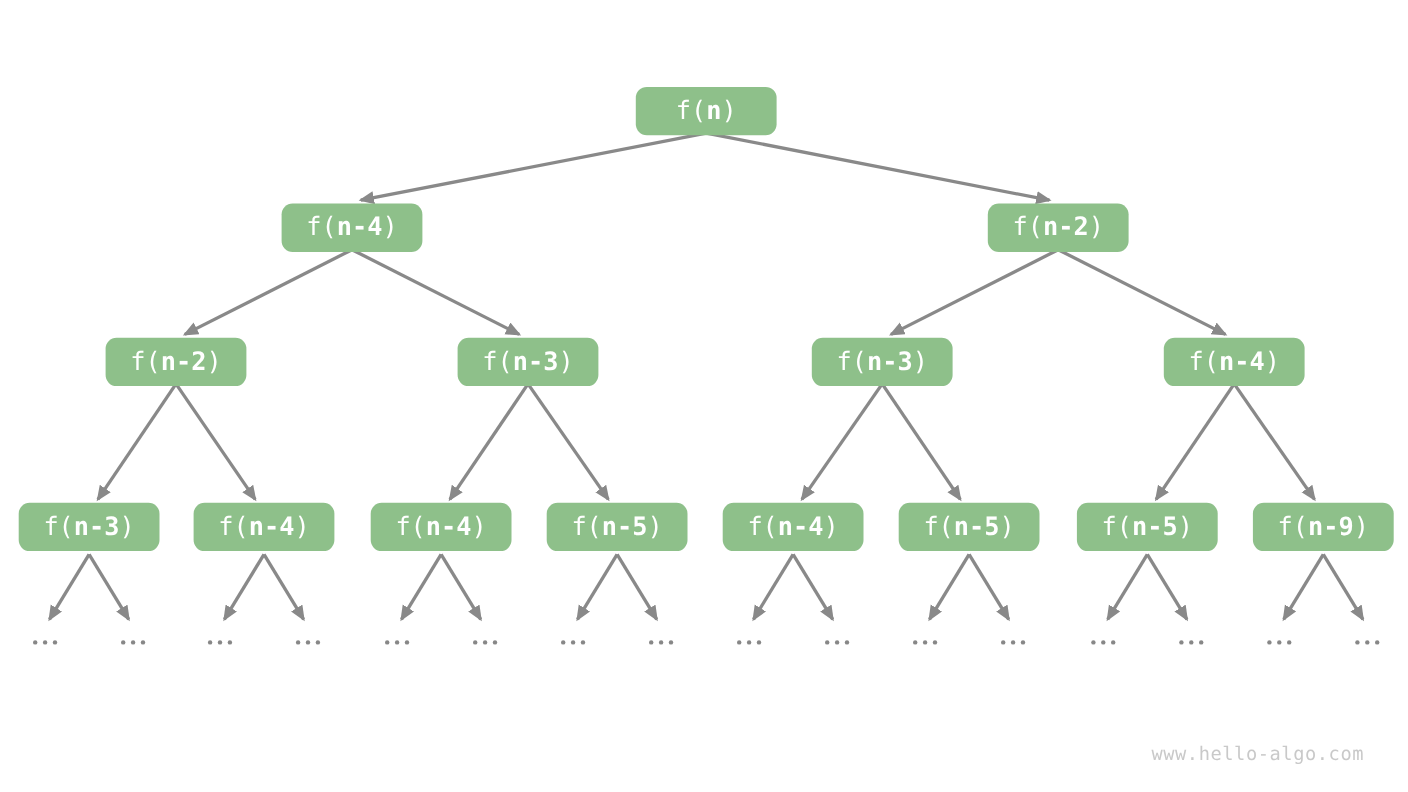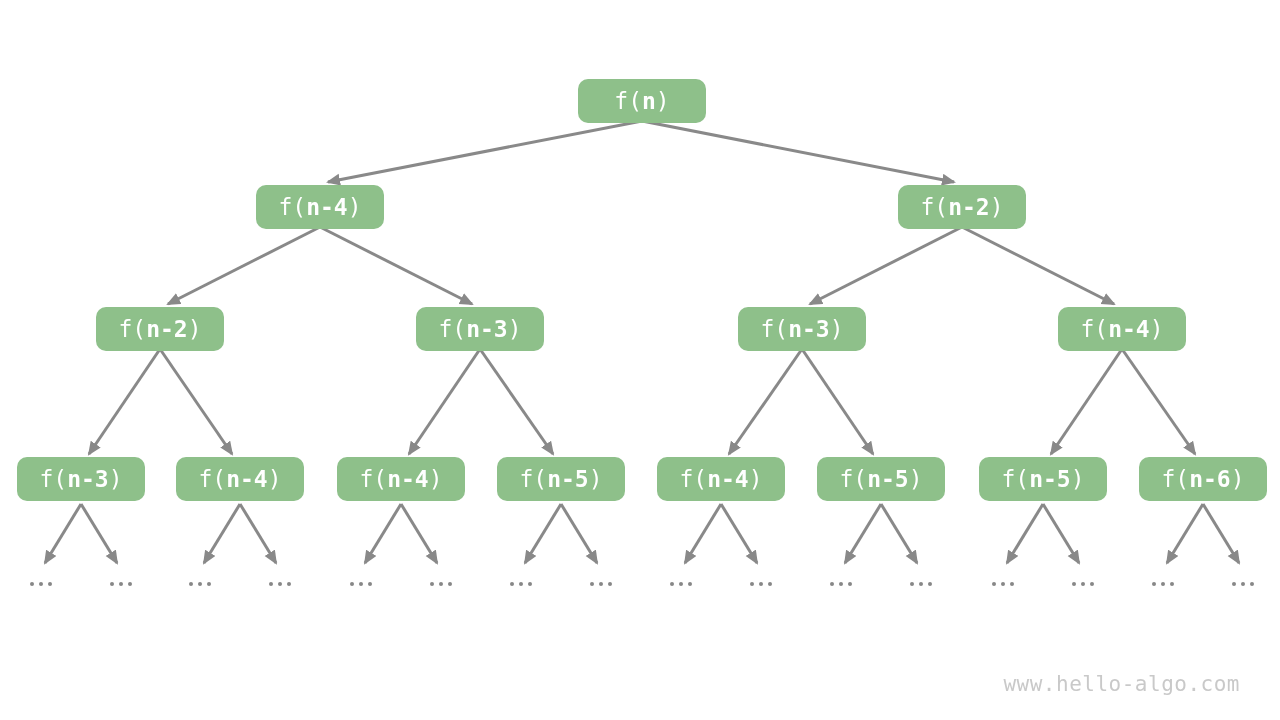--- a/index.html
+++ b/index.html
@@ -46,21 +46,21 @@
   }
   .leaf .dot {
     width: 4px;
     height: 4px;
     border-radius: 50%;
   }
   .watermark {
     position: absolute;
     right: 40px;
     bottom: 24px;
-    font-size: 21px;
+    font-size: 17px;
     letter-spacing: 0.5px;
   }
 </style>
 </head>
 <body>
 
 <div class="canvas">
   <svg class="edges-layer" viewBox="0 0 1280 720">
     <defs>
       <marker id="ah" markerUnits="userSpaceOnUse" markerWidth="16" markerHeight="14" refX="12" refY="6" orient="auto">
@@ -186,14 +186,14 @@
     <div class="node" style="left: 416px; top: 307px; background: rgb(142, 192, 138); color: rgb(255, 255, 255);"><span>f(</span><span class="bold">n-3</span><span>)</span></div>
     <div class="node" style="left: 738px; top: 307px; background: rgb(142, 192, 138); color: rgb(255, 255, 255);"><span>f(</span><span class="bold">n-3</span><span>)</span></div>
     <div class="node" style="left: 1058px; top: 307px; background: rgb(142, 192, 138); color: rgb(255, 255, 255);"><span>f(</span><span class="bold">n-4</span><span>)</span></div>
     <div class="node" style="left: 17px; top: 457px; background: rgb(142, 192, 138); color: rgb(255, 255, 255);"><span>f(</span><span class="bold">n-3</span><span>)</span></div>
     <div class="node" style="left: 176px; top: 457px; background: rgb(142, 192, 138); color: rgb(255, 255, 255);"><span>f(</span><span class="bold">n-4</span><span>)</span></div>
     <div class="node" style="left: 337px; top: 457px; background: rgb(142, 192, 138); color: rgb(255, 255, 255);"><span>f(</span><span class="bold">n-4</span><span>)</span></div>
     <div class="node" style="left: 497px; top: 457px; background: rgb(142, 192, 138); color: rgb(255, 255, 255);"><span>f(</span><span class="bold">n-5</span><span>)</span></div>
     <div class="node" style="left: 657px; top: 457px; background: rgb(142, 192, 138); color: rgb(255, 255, 255);"><span>f(</span><span class="bold">n-4</span><span>)</span></div>
     <div class="node" style="left: 817px; top: 457px; background: rgb(142, 192, 138); color: rgb(255, 255, 255);"><span>f(</span><span class="bold">n-5</span><span>)</span></div>
     <div class="node" style="left: 979px; top: 457px; background: rgb(142, 192, 138); color: rgb(255, 255, 255);"><span>f(</span><span class="bold">n-5</span><span>)</span></div>
-    <div class="node" style="left: 1139px; top: 457px; background: rgb(142, 192, 138); color: rgb(255, 255, 255);"><span>f(</span><span class="bold">n-6</span><span>)</span></div>
+    <div class="node" style="left: 1139px; top: 457px; background: rgb(142, 192, 138); color: rgb(255, 255, 255);"><span>f(</span><span class="bold">n-9</span><span>)</span></div>
   </div>
 
 </body></html>

